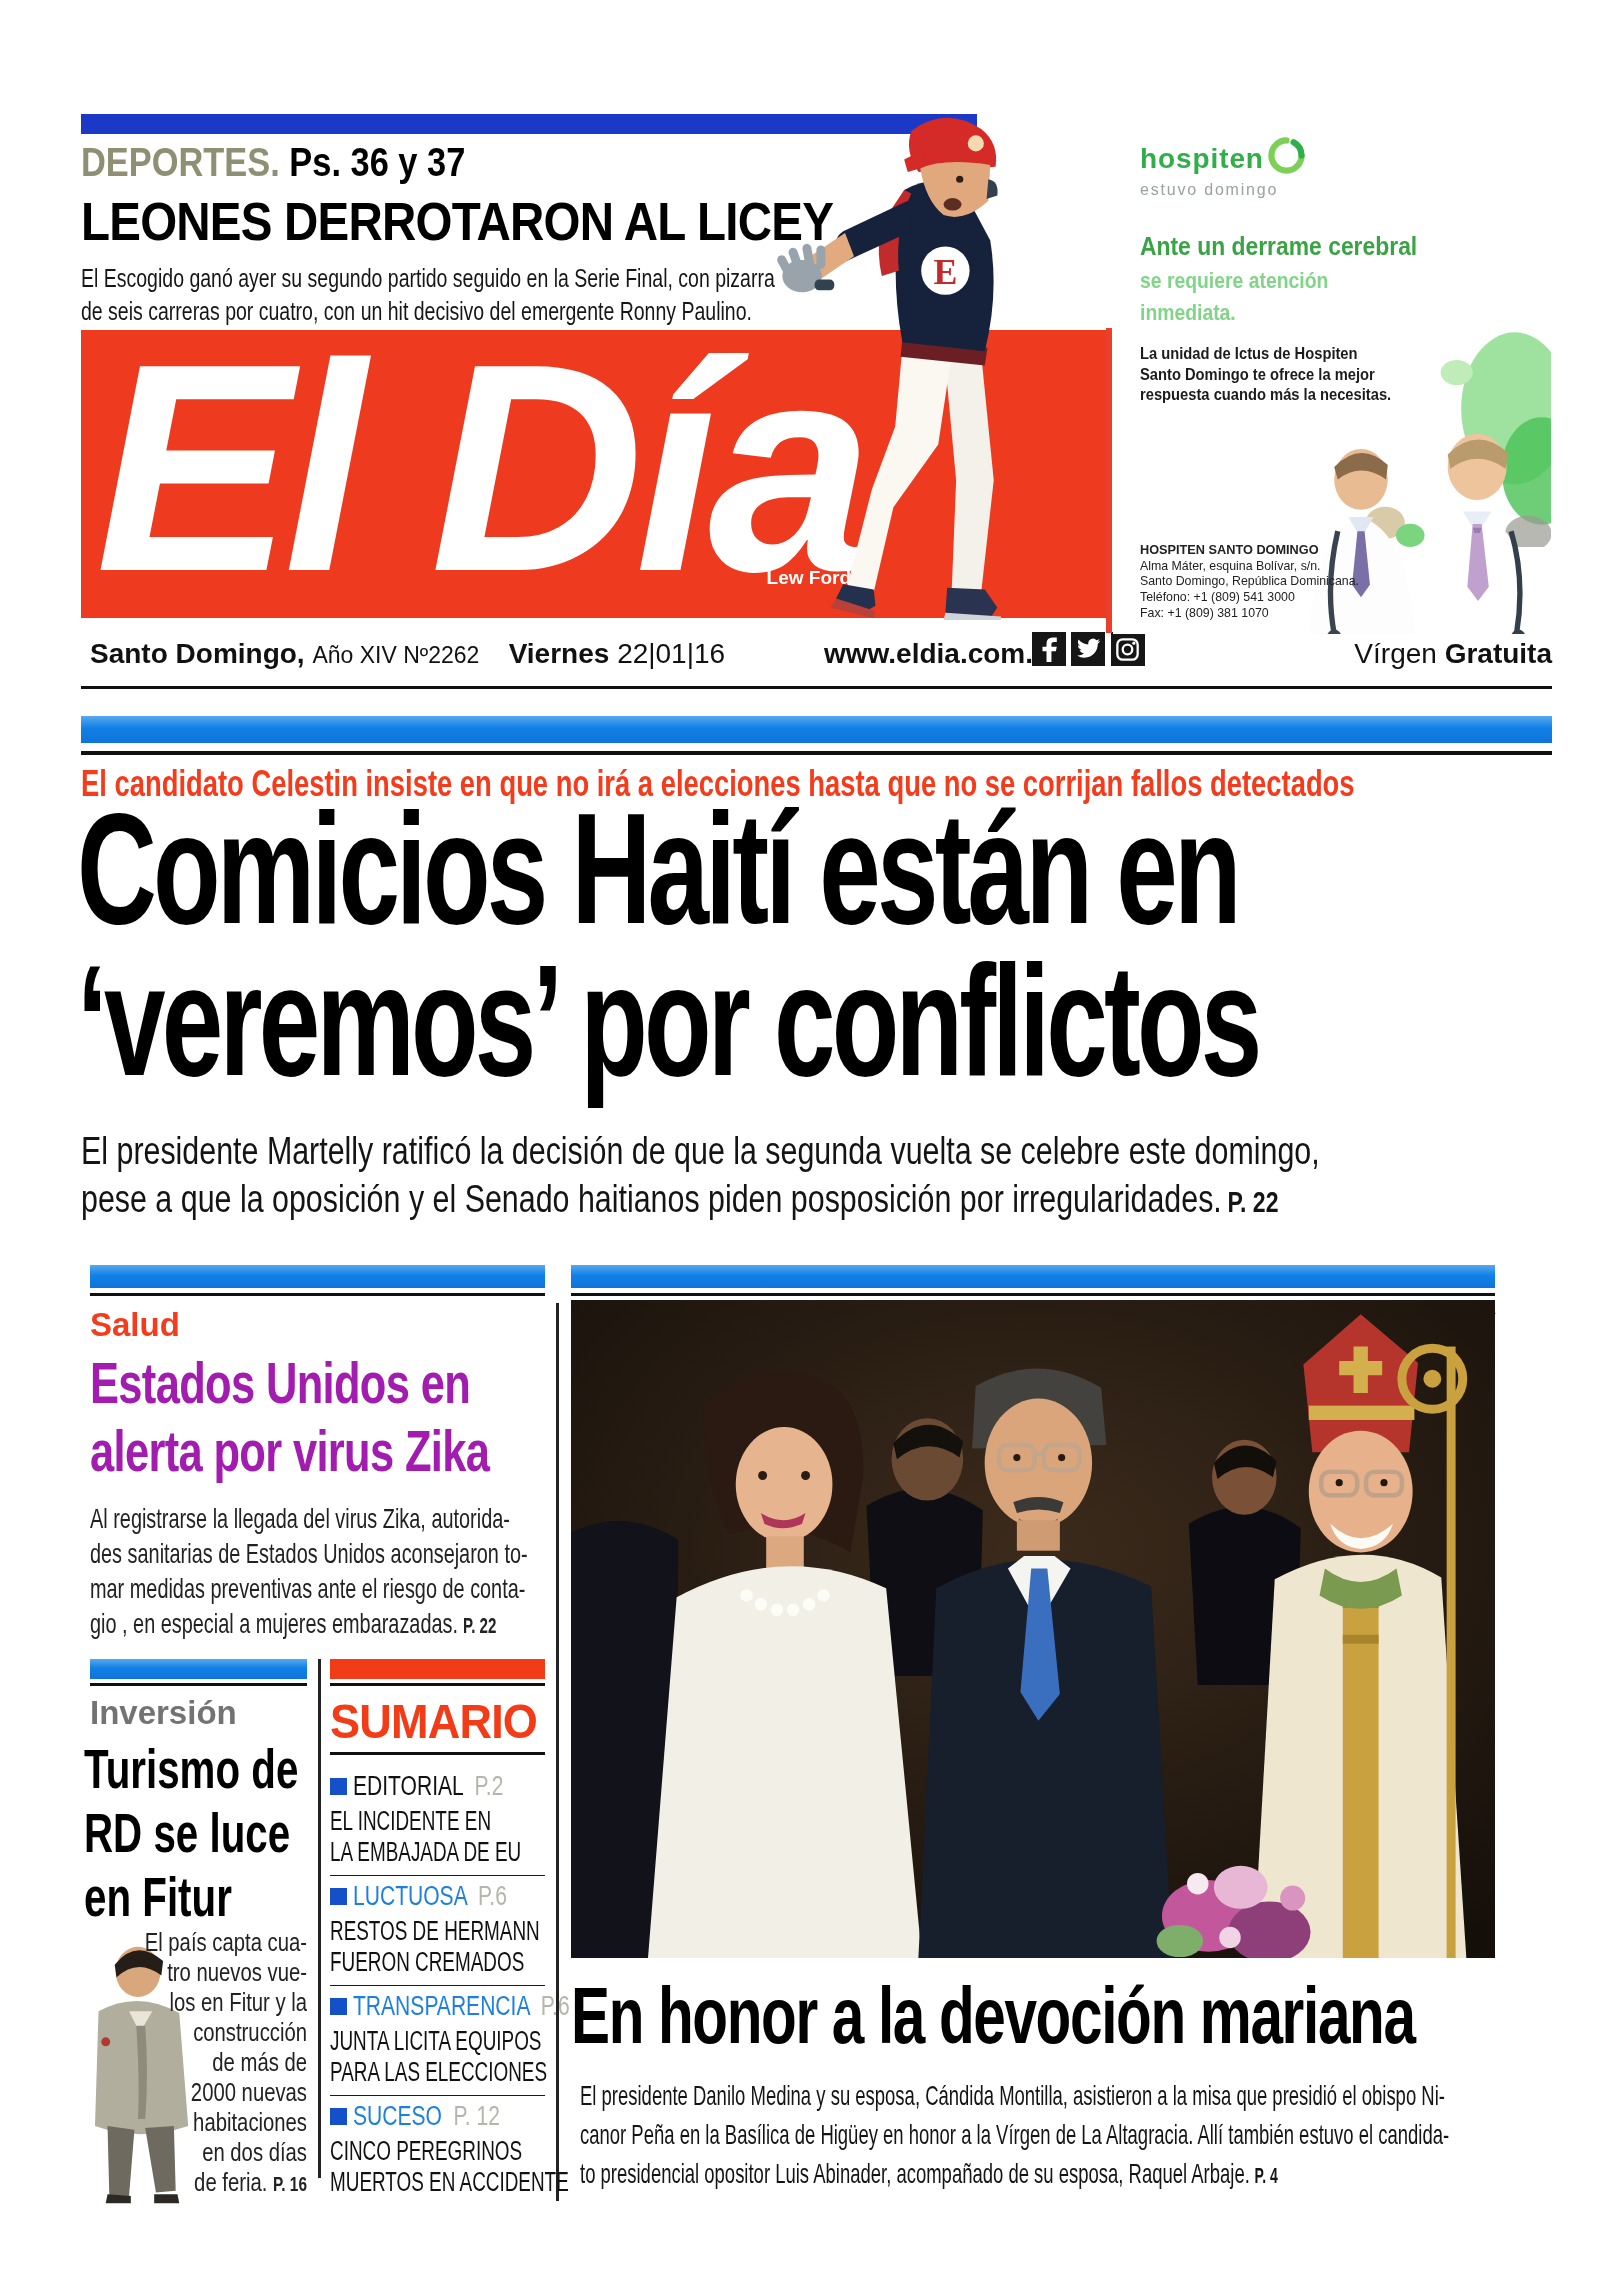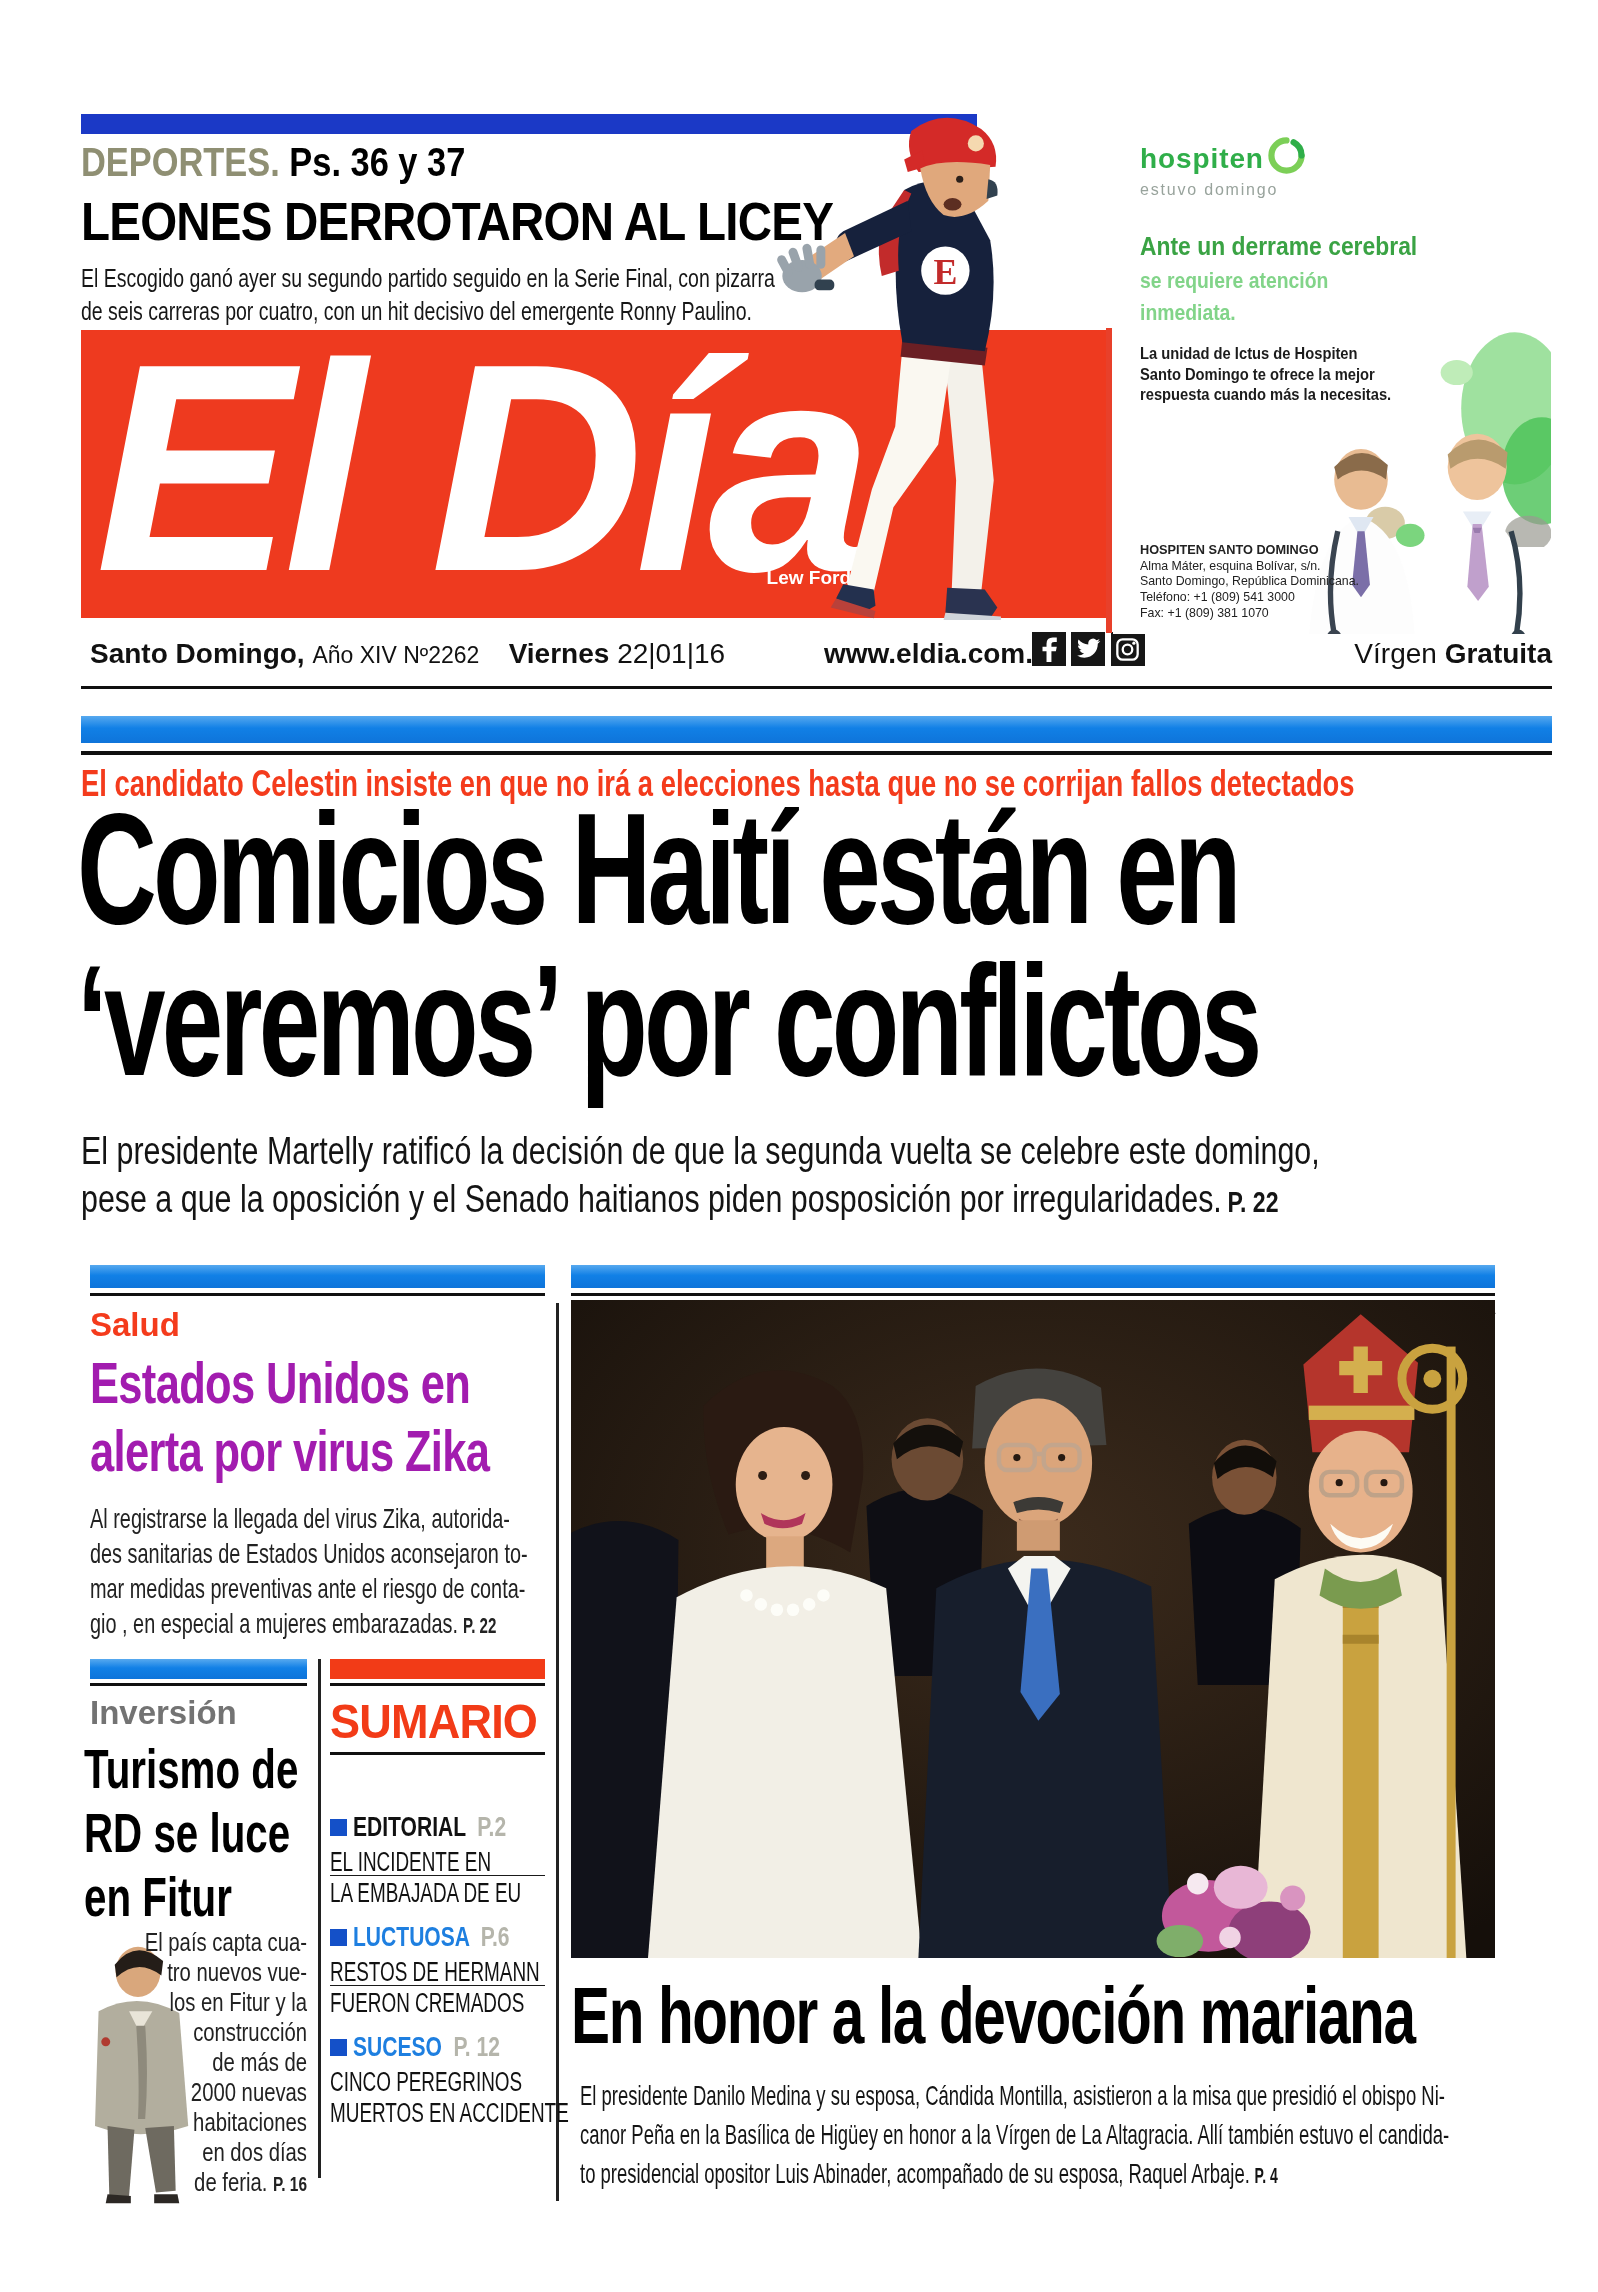--- a/index.html
+++ b/index.html
@@ -79,21 +79,21 @@
   .divider-b{left:556px;top:1303px;width:2.7px;height:898px;background:#222;position:absolute;}
 
   
   .sum-bar{left:330px;top:1659px;width:215px;height:19.7px;}
   .sum-line{left:330px;top:1683px;width:215px;}
   .sum-title{left:330px;top:1693px;font-size:49px;font-weight:bold;color:#f23b17;letter-spacing:-0.9px;}
   .sum-underline{left:330px;top:1752px;width:215px;height:2.7px;background:#101010;position:absolute;}
   .sum-items{left:330px;top:1766px;width:215px;}
   .sum-item{height:110px;border-bottom:1.8px solid #1a1a1a;padding-top:5.4px;box-sizing:border-box;}
   .sum-item:last-child{border-bottom:none;}
-  .sum-head{display:flex;align-items:center;font-size:27px;font-weight:bold;white-space:nowrap;margin-top:41px;}
+  .sum-head{display:flex;align-items:center;font-size:27px;font-weight:normal;white-space:nowrap;}
   .sum-sq{width:17px;height:17px;background:#1450c8;margin-right:6.3px;flex:0 0 auto;}
   .sum-label-black{color:#111;}
   .sum-label-blue{color:#1e7fe0;}
   .sum-page{color:#b5b5ab;margin-left:7.2px;}
   .sum-lines{margin-top:3.6px;font-size:27px;line-height:31px;color:#111;}
 
   
   .ph-bar{left:571px;top:1265px;width:924px;height:23px;}
   .ph-line{left:571px;top:1293px;width:924px;}
   .ph-credit{left:1227px;top:1299px;width:269px;text-align:right;font-size:17px;color:#444;font-weight:bold;}
@@ -372,20 +372,33 @@
           <span class="sum-label-blue">LUCTUOSA</span>
           <span class="sum-page">P.6</span>
         </span>
       </div>
       <div class="sum-lines">
         <span class="cx" style="--sx:.7">RESTOS DE HERMANN</span>
         <span class="cx" style="--sx:.7">FUERON CREMADOS</span>
       </div>
     </div>
 
+    <div class="sum-item">
+      <div class="sum-head">
+        <span class="sum-sq"></span>
+        <span class="cx" style="--sx:.78">
+          <span class="sum-label-blue">TRANSPARENCIA</span>
+          <span class="sum-page">P.6</span>
+        </span>
+      </div>
+      <div class="sum-lines">
+        <span class="cx" style="--sx:.7">JUNTA LICITA EQUIPOS</span>
+        <span class="cx" style="--sx:.7">PARA LAS ELECCIONES</span>
+      </div>
+    </div>
 
     <div class="sum-item">
       <div class="sum-head">
         <span class="sum-sq"></span>
         <span class="cx" style="--sx:.78">
           <span class="sum-label-blue">SUCESO</span>
           <span class="sum-page">P. 12</span>
         </span>
       </div>
       <div class="sum-lines">

